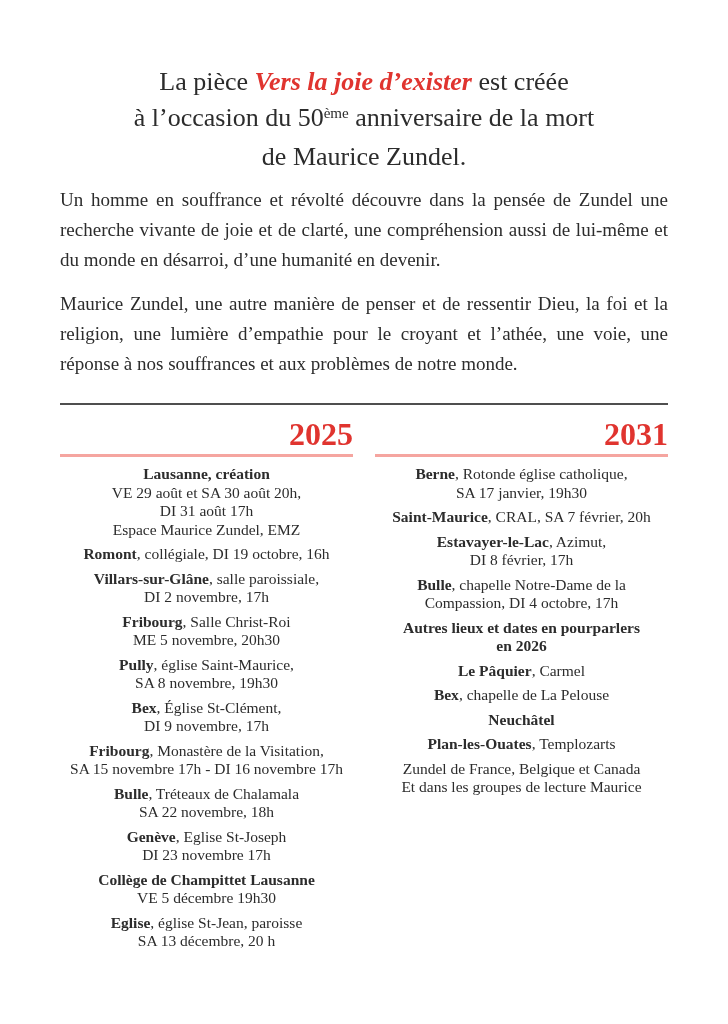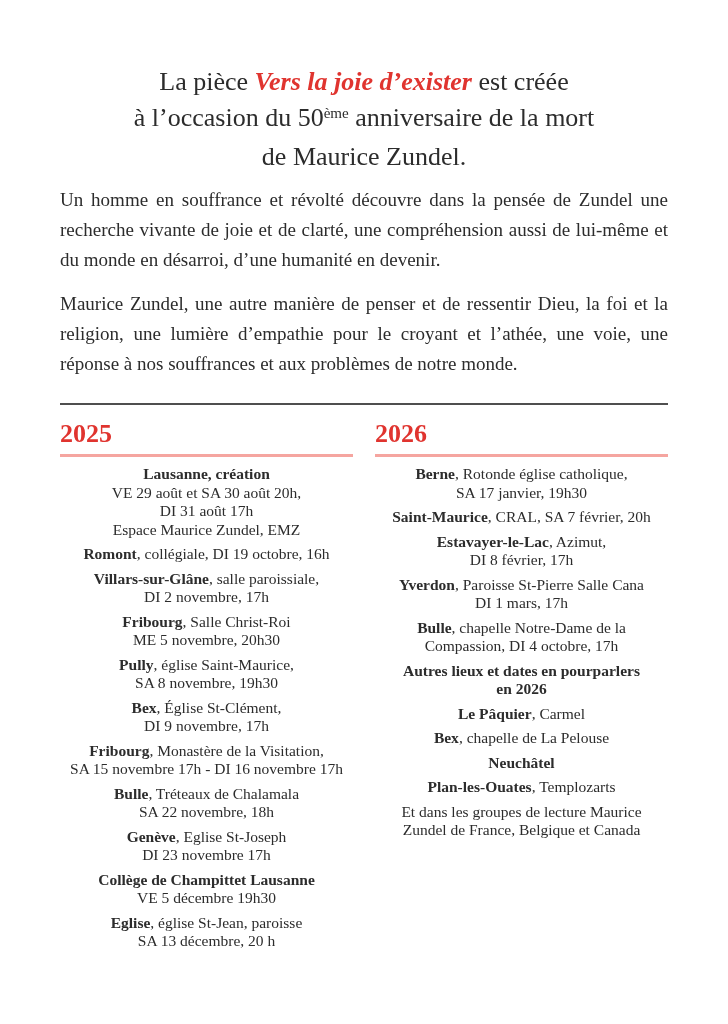--- a/index.html
+++ b/index.html
@@ -24,21 +24,21 @@
   .title .accent{color:var(--accent);font-weight:700;font-style:italic;}
   .title .sup{font-size:0.58em;vertical-align:baseline;position:relative;top:-0.55em;text-align:right;}
   
   .intro{margin-top:10px;}
   .para{margin:0 0 14px 0;font-size:19px;line-height:30px;text-align:justify;}
   
   .rule{border:none;border-top:2px solid var(--rule);margin:24px 0 0 0;}
   
   .columns{display:flex;gap:22px;margin-top:16px;}
   .col{flex:1;min-width:0;}
-  .year{font-size:26px;line-height:26px;font-weight:700;color:var(--accent);text-align:left;margin:0;}
+  .year{font-size:32px;line-height:26px;font-weight:700;color:var(--accent);text-align:right;margin:0;}
   .year-rule{height:3px;background:var(--pink);margin:7px 0 8px 0;}
   .entry{font-size:15.5px;line-height:18.5px;margin-bottom:6px;}
   .entry b{font-weight:700;}
   .entry-line{white-space:normal;text-align:center;}
 </style>
 </head>
 <body>
 
 <div class="page">
 
@@ -99,36 +99,32 @@
         <div class="entry">
           <div class="entry-line"><b>Collège de Champittet Lausanne</b></div>
           <div class="entry-line"><span>VE 5 décembre 19h30</span></div>
         </div>
         <div class="entry">
           <div class="entry-line"><b>Eglise</b><span>, église St-Jean, paroisse</span></div>
           <div class="entry-line"><span>SA 13 décembre, 20 h</span></div>
         </div>
       </div>
       <div class="col">
-        <div class="year">2026</div>
+        <div class="year">2031</div>
         <div class="year-rule"></div>
         <div class="entry">
           <div class="entry-line"><b>Berne</b><span>, Rotonde église catholique,</span></div>
           <div class="entry-line"><span>SA 17 janvier, 19h30</span></div>
         </div>
         <div class="entry">
           <div class="entry-line"><b>Saint-Maurice</b><span>, CRAL, SA 7 février, 20h</span></div>
         </div>
         <div class="entry">
           <div class="entry-line"><b>Estavayer-le-Lac</b><span>, Azimut,</span></div>
           <div class="entry-line"><span>DI 8 février, 17h</span></div>
-        </div>
-        <div class="entry">
-          <div class="entry-line"><b>Yverdon</b><span>, Paroisse St-Pierre Salle Cana</span></div>
-          <div class="entry-line"><span>DI 1 mars, 17h</span></div>
         </div>
         <div class="entry">
           <div class="entry-line"><b>Bulle</b><span>, chapelle Notre-Dame de la</span></div>
           <div class="entry-line"><span>Compassion, DI 4 octobre, 17h</span></div>
         </div>
         <div class="entry">
           <div class="entry-line"><b>Autres lieux et dates en pourparlers</b></div>
           <div class="entry-line"><b>en 2026</b></div>
         </div>
         <div class="entry">
@@ -137,19 +133,19 @@
         <div class="entry">
           <div class="entry-line"><b>Bex</b><span>, chapelle de La Pelouse</span></div>
         </div>
         <div class="entry">
           <div class="entry-line"><b>Neuchâtel</b></div>
         </div>
         <div class="entry">
           <div class="entry-line"><b>Plan-les-Ouates</b><span>, Templozarts</span></div>
         </div>
         <div class="entry">
+          <div class="entry-line"><span>Zundel de France, Belgique et Canada</span></div>
           <div class="entry-line"><span>Et dans les groupes de lecture Maurice</span></div>
-          <div class="entry-line"><span>Zundel de France, Belgique et Canada</span></div>
         </div>
       </div>
     </div>
 
 </div>
 
 </body></html>

